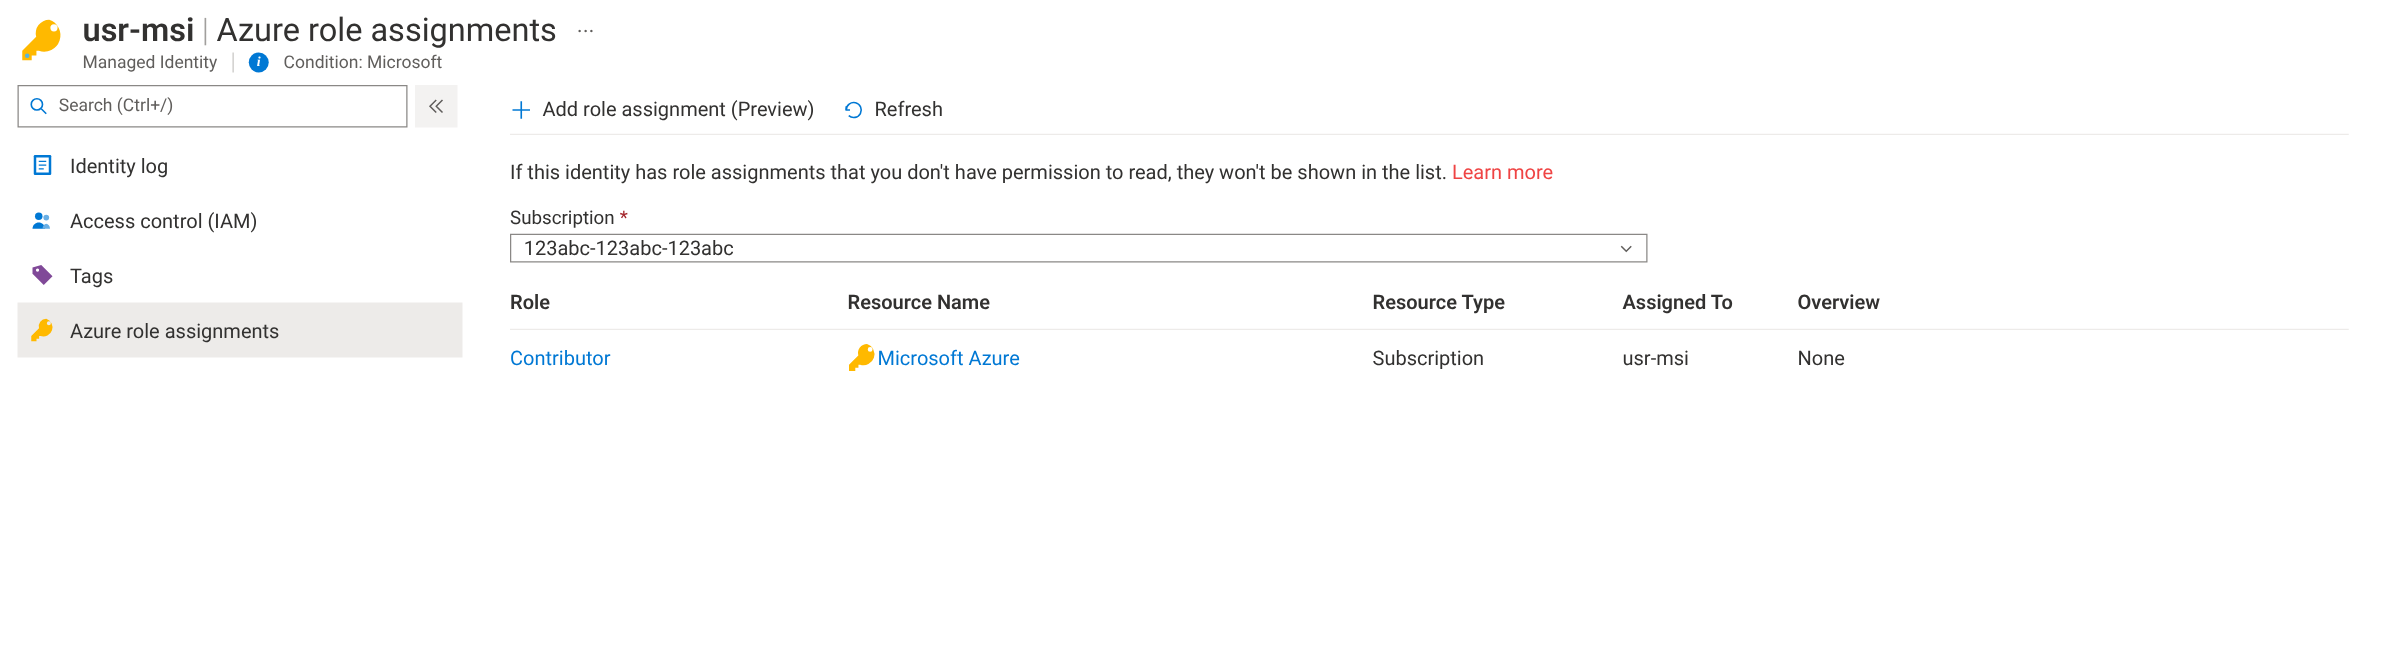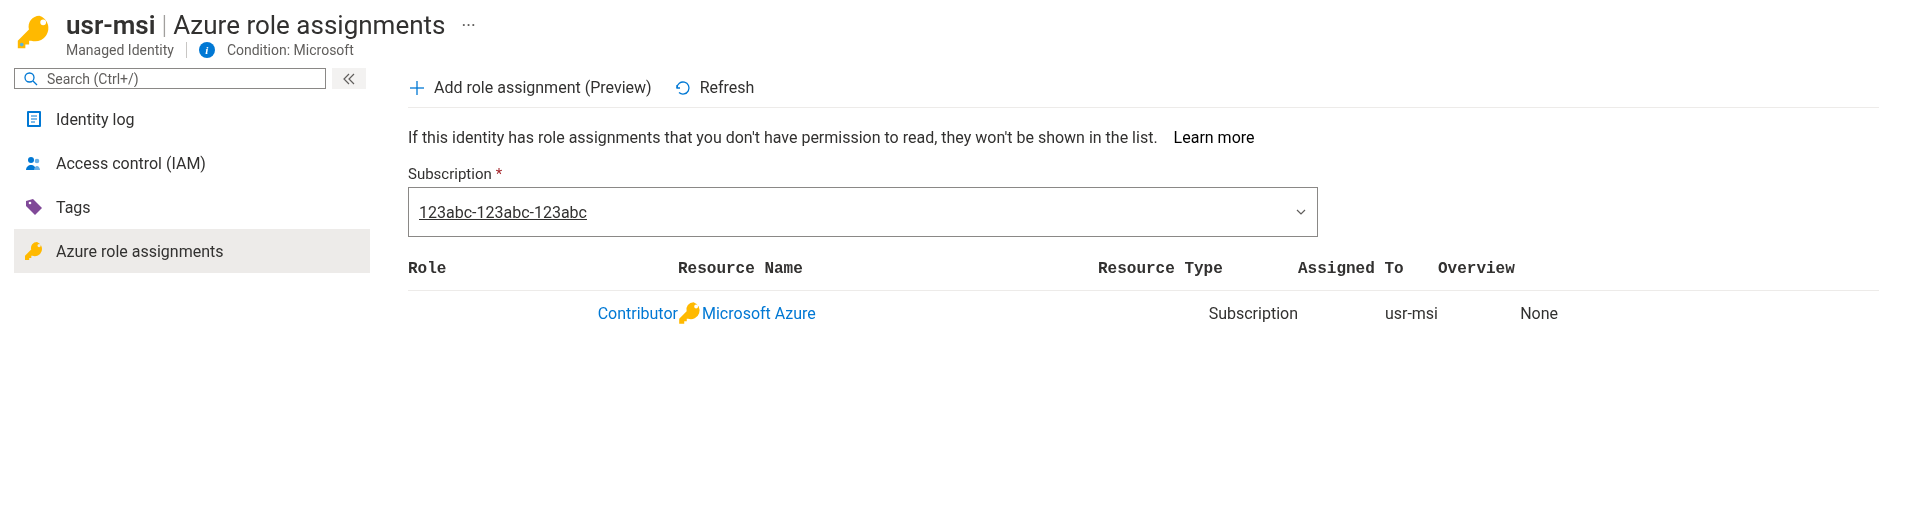--- a/index.html
+++ b/index.html
@@ -67,21 +67,21 @@
     align-items: stretch;
     gap: 6px;
     margin-bottom: 8px;
     padding-right: 4px;
   }
   .search-box {
     flex: 1;
     display: flex;
     align-items: center;
     border: 1px solid #8a8886;
-    height: 21px;
+    height: 34px;
     padding: 0 8px;
     gap: 8px;
   }
   .search-box input {
     border: none; outline: none;
     flex: 1;
     font-size: 14px;
     font-family: inherit;
     color: #323130;
   }
@@ -122,50 +122,49 @@
     color: #323130;
     cursor: pointer;
     font-size: 16px;
   }
   .tb-btn .tb-icon { color: #0078d4; }
   .info-text {
     margin: 20px 0 18px 0;
     font-size: 16px;
     color: #323130;
   }
-  .info-text a { color: #000000; text-decoration: none; margin-left: 12px; }
+  .info-text a { color: #ef4444; text-decoration: none; }
   .field-label { font-size: 15px; color: #323130; }
   .field-label .req { color: #a4262c; margin-left: 4px; }
   .dropdown {
     margin-top: 4px;
     width: 910px;
-    height: 50px;
+    height: 23px;
     border: 1px solid #8a8886;
     display: flex;
     align-items: center;
     justify-content: space-between;
     padding: 0 10px;
     font-size: 16px;
     cursor: pointer;
-    text-decoration: underline;
   }
   .dropdown .chevron { color: #605e5c; font-size: 12px; }
   .table {
     margin-top: 10px;
     width: 100%;
   }
   .thead, .trow {
     display: grid;
     grid-template-columns: 270px 420px 200px 140px 120px;
     align-items: center;
     min-height: 44px;
     font-size: 16px;
   }
-  .thead { font-weight: 600; color: #323130; border-bottom: 1px solid #edebe9; font-family: Liberation Mono, monospace; }
-  .trow { padding: 10px 0; text-align: right; }
+  .thead { font-weight: 600; color: #323130; border-bottom: 1px solid #edebe9; }
+  .trow { padding: 10px 0; }
   .link { color: #0078d4; cursor: pointer; }
   .rn-cell { display: flex; align-items: center; }
   .rn-cell .rn-icon { width: 24px; height: 24px; }
   svg { display: block; }
 </style>
 </head>
 <body>
 
 <div class="header">
   <div class="header-icon">

